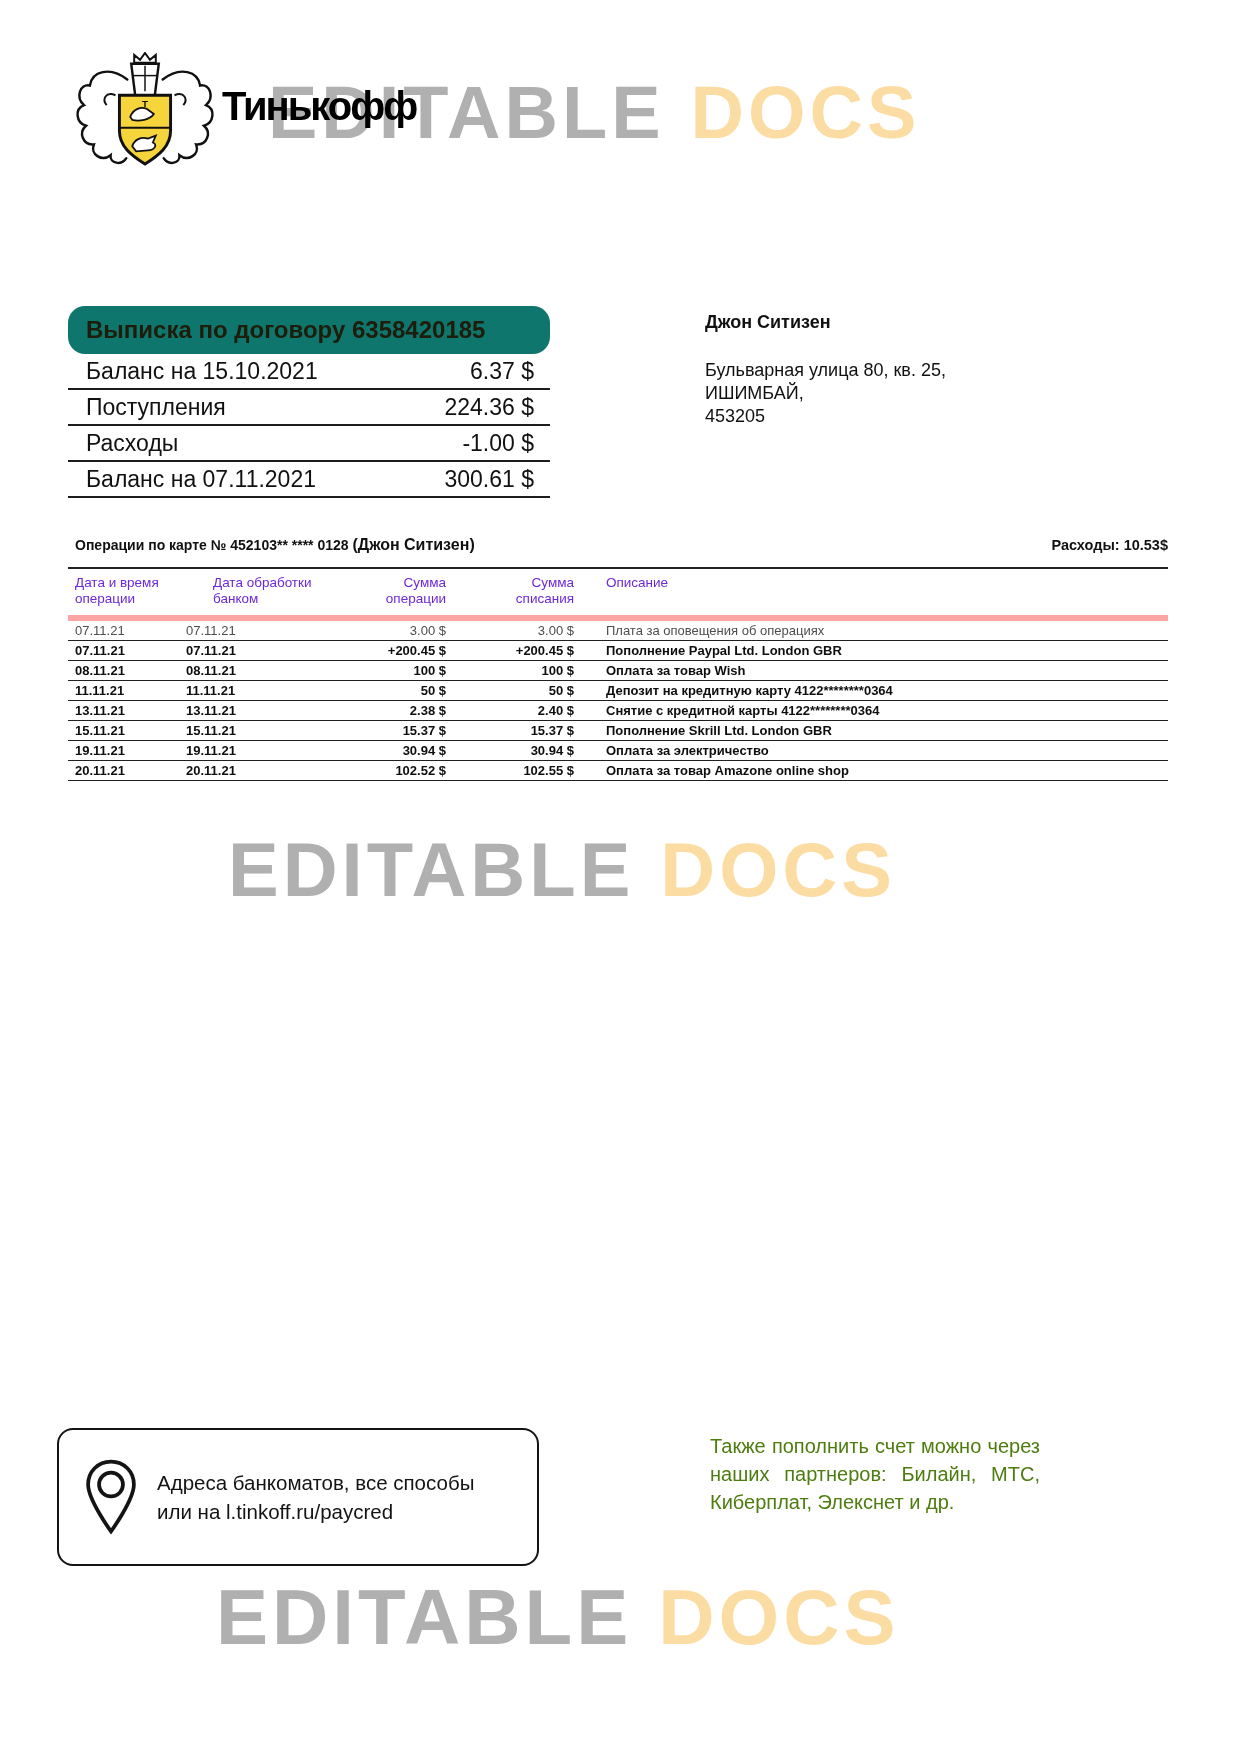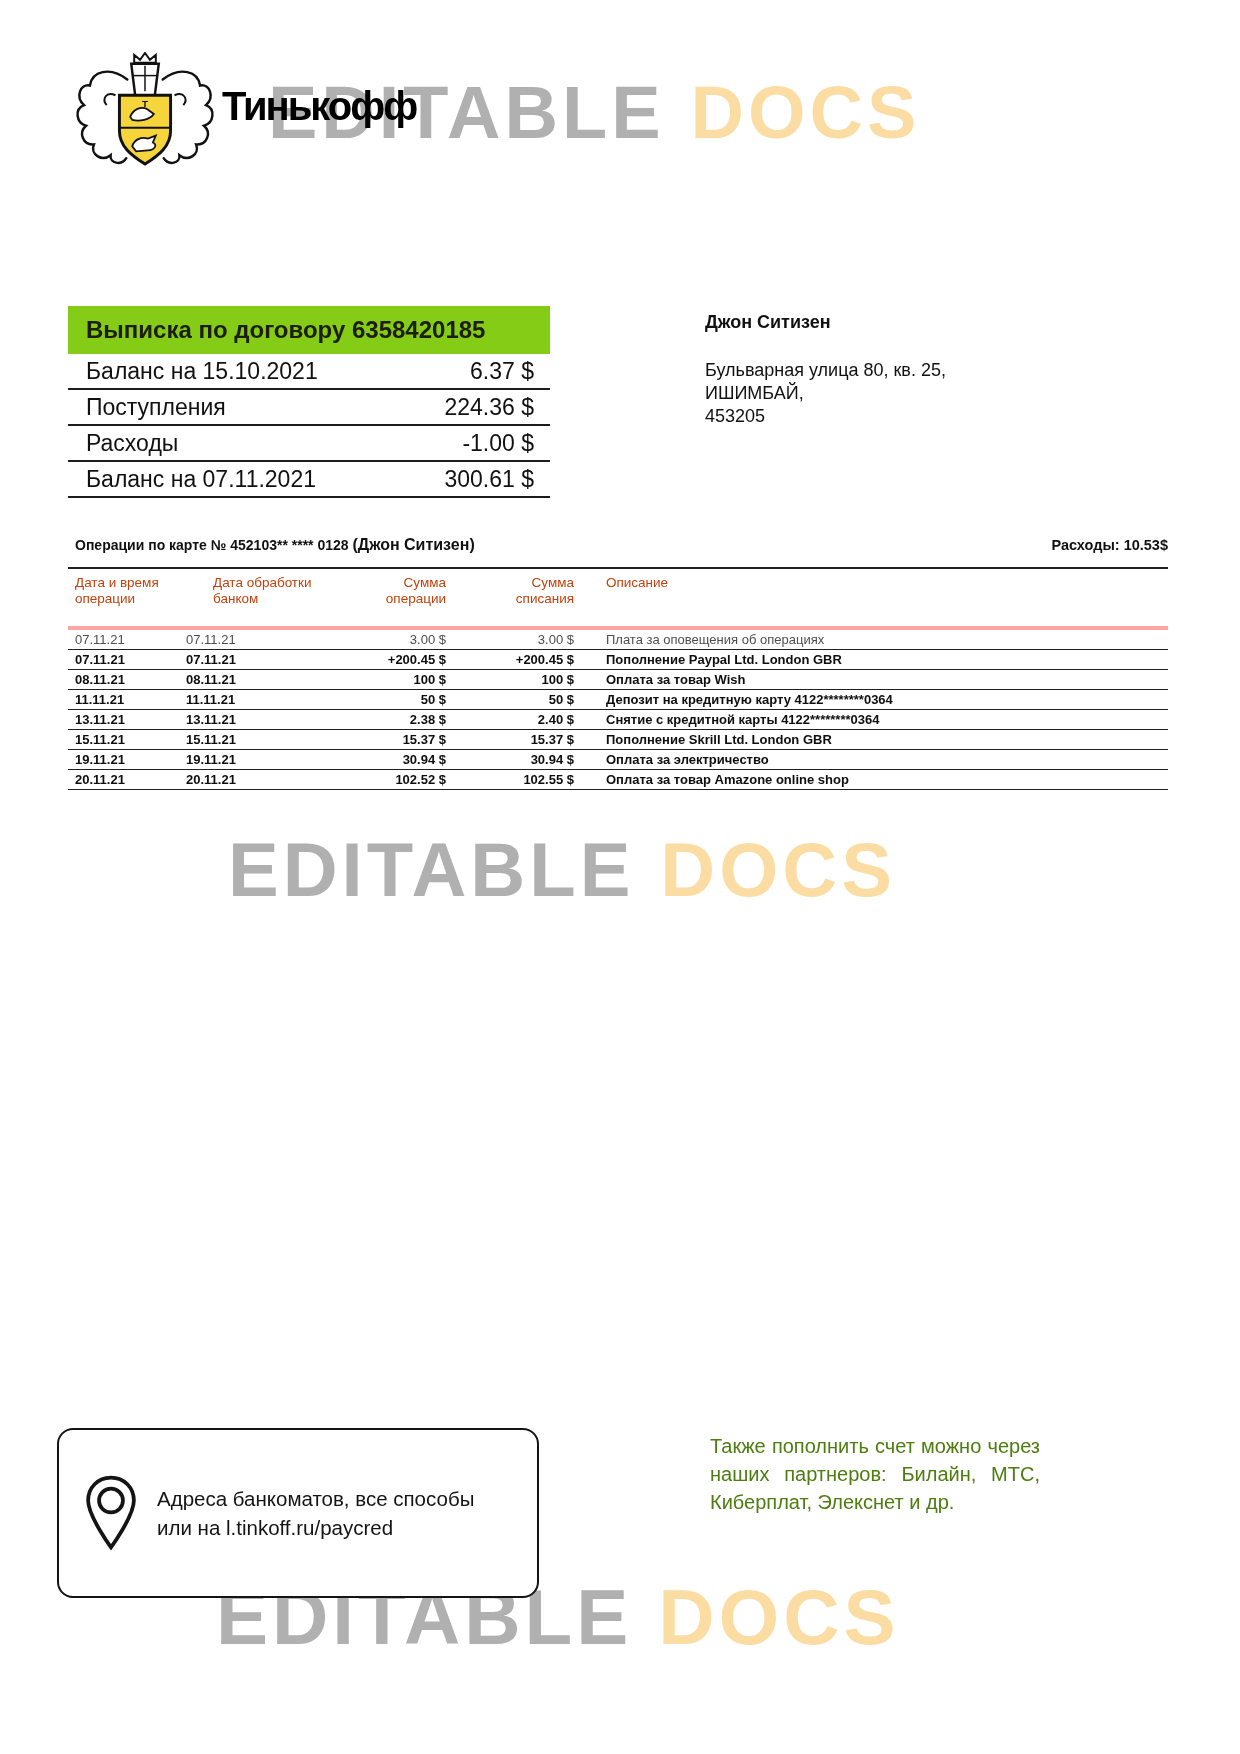--- a/index.html
+++ b/index.html
@@ -51,23 +51,23 @@
     position:absolute; left:68px; top:536px; width:1100px; z-index:2;
     display:flex; justify-content:space-between; align-items:baseline;
   }
   .ops-title { font-size:14px; font-weight:700; padding-left:7px; }
   .ops-title .holder { font-size:16px; }
   .ops-expenses { font-size:14.5px; font-weight:700; }
 
   .tbl { position:absolute; left:68px; top:567px; width:1100px; z-index:2; }
   .tbl-head {
     display:grid; grid-template-columns:115px 155px 110px 128px 1fr;
-    border-top:2px solid #222; border-bottom:4px solid #fca5a5;
-    padding:6px 0 19px 0;
-    font-size:13.5px; color:#c2410c; line-height:16px;
+    border-top:2px solid #222; border-bottom:6px solid #fca5a5;
+    padding:6px 0 8px 0;
+    font-size:13.5px; color:#6d28d9; line-height:16px;
   }
   .tbl-head .hc { white-space:pre-line; }
   .hc.c1 { padding-left:7px; }
   .hc.c2 { padding-left:3px;margin-left:27px; }
   .hc.c3, .hc.c4 { text-align:right; padding-right:2px; }
   .hc.c5 { padding-left:30px; }
 
   .tx-row {
     display:grid; grid-template-columns:115px 155px 110px 128px 1fr;
     height:20px; line-height:19px; align-items:center;
@@ -75,21 +75,21 @@
     font-size:13px; color:#4d4d4d;
   }
   .tx-row.bold { font-weight:700; color:#0e0e0e; }
   .tx-row .cell.c1 { padding-left:7px; }
   .tx-row .cell.c2 { padding-left:3px; }
   .tx-row .cell.c3, .tx-row .cell.c4 { text-align:right; padding-right:2px; }
   .tx-row .cell.c5 { padding-left:30px; white-space:nowrap; overflow:hidden; }
 
   
   .atm-box {
-    position:absolute; left:57px; top:1428px; width:482px; height:170px; z-index:2;
+    position:absolute; left:57px; top:1428px; width:482px; height:138px; z-index:2;
     border:2.5px solid #141414; border-radius:16px; background:#fff;
     display:flex; align-items:center;
   }
   .atm-pin { width:52px; height:78px; margin:0 20px 0 26px; flex:0 0 auto; }
   .atm-text { font-size:20.5px; line-height:29px; color:#141414; }
 
   .partners {
     position:absolute; left:710px; top:1432px; width:330px; z-index:2;
     font-size:20px; line-height:28px; color:#4d7c0f; text-align:justify;
   }
@@ -125,21 +125,21 @@
     <line x1="44" y1="77" x2="96" y2="77" stroke="#111" stroke-width="2"></line>
     <text x="70" y="56" font-size="10" font-weight="bold" text-anchor="middle" fill="#111" font-family="Liberation Sans, sans-serif">Т</text>
 
     <path d="M55,66 C58,58 66,55 72,58 L79,63 C75,69 64,71 57,69 Z" fill="#fff" stroke="#111" stroke-width="1.8"></path>
 
     <path d="M57,96 C59,89 66,86 73,88 L81,85 L78,92 C83,94 80,100 73,100 L61,101 Z" fill="#fff" stroke="#111" stroke-width="1.8"></path>
   </svg>
   <div class="brand">Тинькофф</div>
 
   <section class="summary">
-    <div class="summary-title" style="background:#84cc16;">Выписка по договору 6358420185</div>
+    <div class="summary-title" style="background:#0f766e;border-radius:17px;">Выписка по договору 6358420185</div>
     <div class="summary-row">
       <span class="lbl">Баланс на  15.10.2021</span>
       <span class="val">6.37 $</span>
     </div>
     <div class="summary-row">
       <span class="lbl">Поступления</span>
       <span class="val">224.36 $</span>
     </div>
     <div class="summary-row">
       <span class="lbl">Расходы</span>

